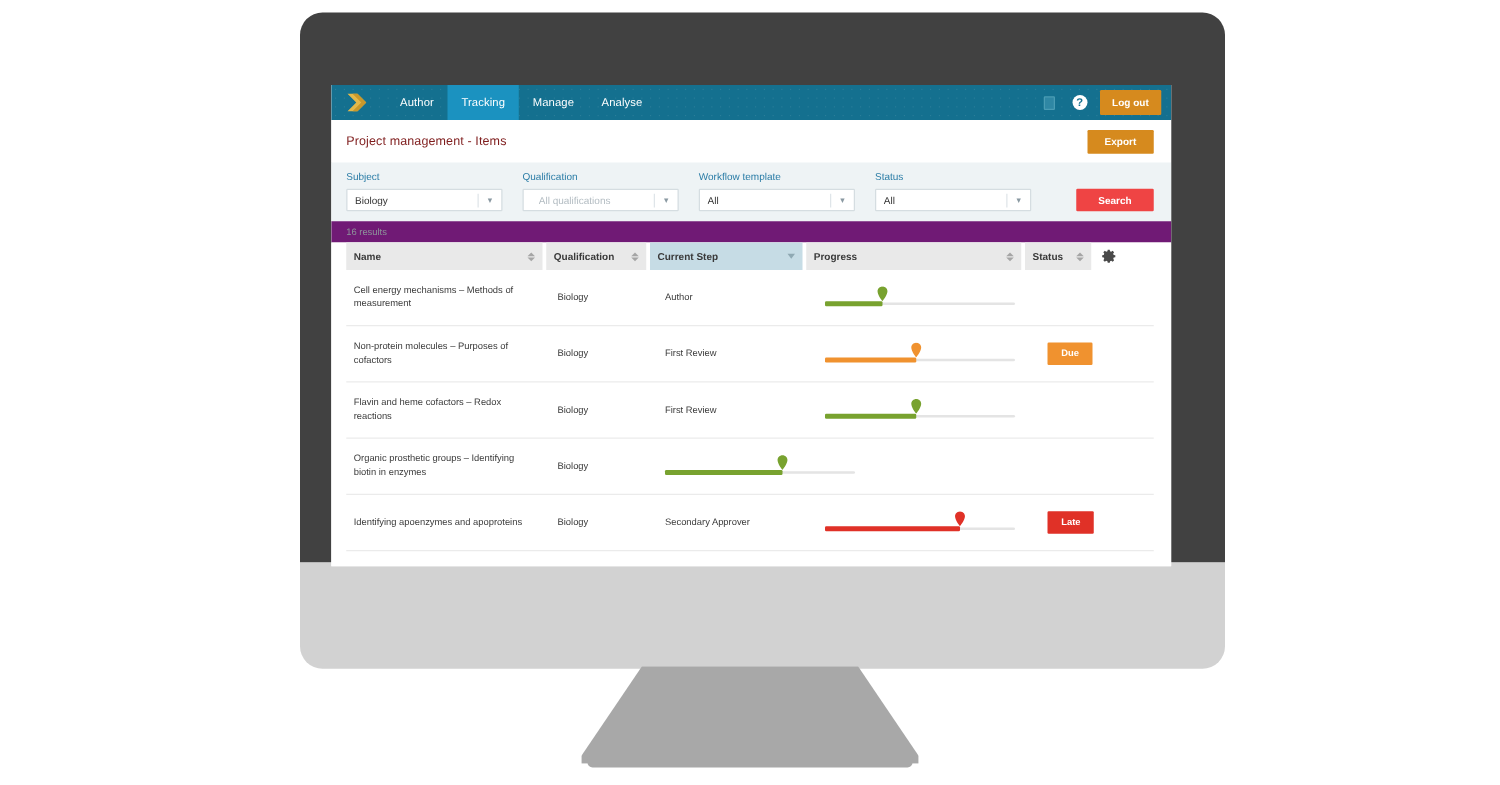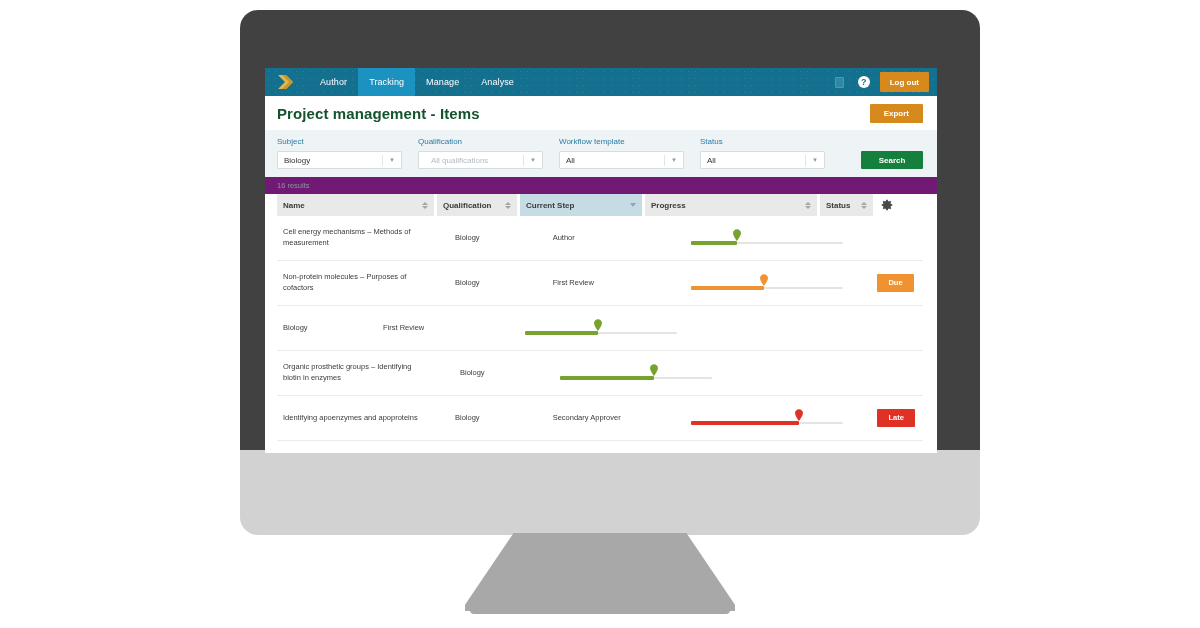--- a/index.html
+++ b/index.html
@@ -94,21 +94,21 @@
     border-radius: 1px; white-space: nowrap;
   }
 
   
   .titlebar {
     height: 34px; background: #fff;
     display: flex; align-items: center;
     padding: 0 14px 0 12px;
   }
   .page-title {
-    font-size: 15px; color: #14532d; letter-spacing: .1px; font-weight: bold;
+    font-size: 10px; color: #7f1d1d; letter-spacing: .1px;
   }
   .titlebar-spacer { flex: 1; }
   .export-btn {
     background: #d68a1e; color: #fff;
     font-size: 8px; font-weight: bold;
     padding: 5px 14px; border-radius: 1px;
   }
 
   
   .filterbar {
@@ -128,21 +128,21 @@
   }
   .select-box.placeholder { color: #b3bcc2; padding-left: 12px; }
   .select-value { flex: 1; overflow: hidden; white-space: nowrap; }
   .select-divider { width: 1px; height: 11px; background: #dfe5e9; }
   .select-caret {
     width: 18px; display: flex; align-items: center; justify-content: center;
     color: #8a99a2; font-size: 7px;
   }
   .search-btn {
     height: 18px; min-width: 62px;
-    background: #15803d; color: #fff;
+    background: #ef4444; color: #fff;
     font-size: 8px; font-weight: bold;
     display: flex; align-items: center; justify-content: center;
     border-radius: 1px; margin-left: 20px;
   }
 
   
   .results-count {
     font-size: 7.5px; color: #8d949a;
     padding: 4px 0 4px 12px; background: #701a75;
   }
@@ -173,21 +173,21 @@
   }
 
   .col-name { width: 157px; }
   .col-qual { width: 80px; }
   .col-step { width: 122px; }
   .col-prog { width: 172px; }
   .col-stat { width: 53px; }
 
   .tbody { }
   .trow {
-    display: flex; align-items: center; gap: 20px;
+    display: flex; align-items: center; gap: 6px;
     height: 45px; border-bottom: 1px solid #ebebeb;
   }
   .td {
     display: flex; align-items: center;
     padding: 0 6px; height: 100%;
     font-size: 7.5px; color: #3b3b3b;
     line-height: 1.45;
   }
   .td.name { font-size: 7.5px; }
 
@@ -379,20 +379,21 @@
                     <path d="M5 0C2.5 0 .6 1.9.6 4.3c0 3 3.3 7.5 4.1 8.5.1.2.4.2.5 0 .8-1 4.2-5.5 4.2-8.5C9.4 1.9 7.5 0 5 0z" fill="#f0922f"></path>
                   </svg>
                 </div>
               </div>
             </div>
             <div class="td col-stat">
               <span class="badge" style="background: rgb(240, 146, 47);">Due</span>
             </div>
           </div>
           <div class="trow">
+            <div class="td name col-name">Flavin and heme cofactors – Redox reactions</div>
             <div class="td col-qual">Biology</div>
             <div class="td col-step">First Review</div>
             <div class="td col-prog progress-cell">
               <div class="prog-inner">
                 <div class="prog-track"></div>
                 <div class="prog-fill" style="width: 48%; background: rgb(120, 162, 47);"></div>
                 <div class="prog-pin" style="left: 48%;">
                   <svg viewBox="0 0 10 13">
                     <path d="M5 0C2.5 0 .6 1.9.6 4.3c0 3 3.3 7.5 4.1 8.5.1.2.4.2.5 0 .8-1 4.2-5.5 4.2-8.5C9.4 1.9 7.5 0 5 0z" fill="#78a22f"></path>
                   </svg>

